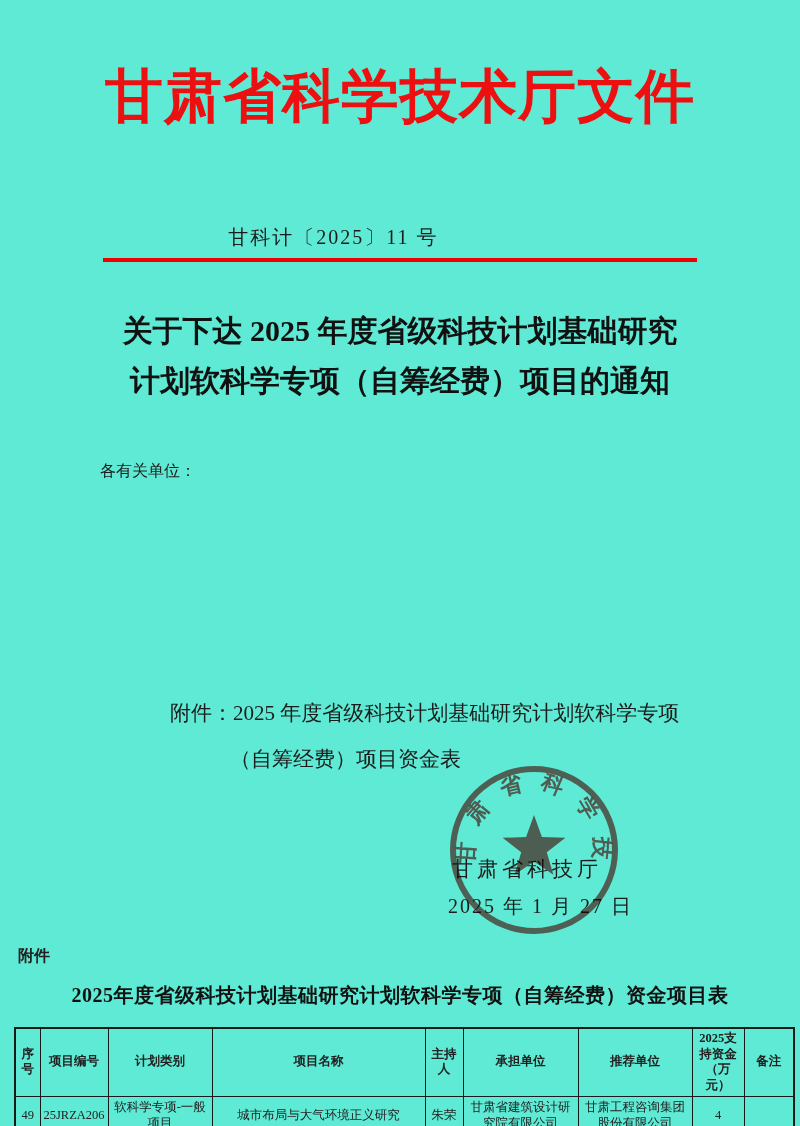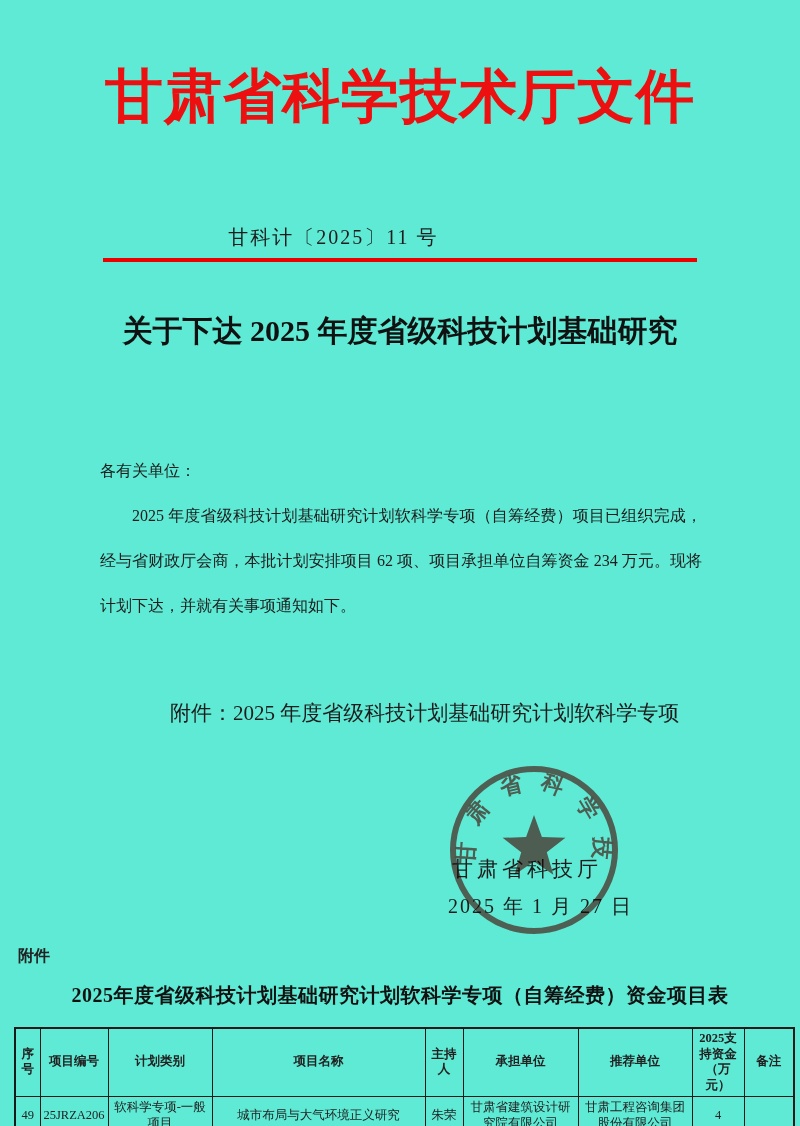--- a/index.html
+++ b/index.html
@@ -81,29 +81,30 @@
 <div class="page">
 
   <div class="letterhead">甘肃省科学技术厅文件</div>
 
   <div class="doc-number">甘科计〔2025〕11 号</div>
 
   <div class="red-rule"></div>
 
   <div class="notice-title">
     <div>关于下达 2025 年度省级科技计划基础研究</div>
+    <div>计划软科学专项（自筹经费）项目的通知</div>
   </div>
 
   <div class="body-block">
     <span class="salutation">各有关单位：</span>
-    <span class="paragraph">2025 年度省级科技计划基础研究计划软科学专项（自筹经费）项目已组织完成，经与省财政厅会商，本批计划安排项目 62 项、项目承担单位自筹资金 234 万元。现将计划下达，并就有关事项通知如下。</span>
   </div>
 
   <div class="attachment-ref">
     <div class="ref-line1">附件：2025 年度省级科技计划基础研究计划软科学专项</div>
+    <div class="ref-line2">（自筹经费）项目资金表</div>
   </div>
 
   <div class="sign-agency">甘肃省科技厅</div>
   <div class="sign-date">2025 年 1 月 27 日</div>
 
   <svg class="seal" viewBox="0 0 176 176" xmlns="http://www.w3.org/2000/svg">
     <defs>
       <path id="sealArc" d="M 31.6,107.8 A 60,60 0 1 1 144.4,107.8" fill="none"></path>
     </defs>
     <circle cx="88" cy="88" r="81" fill="none" stroke="#c8403c" stroke-width="6" stroke-opacity="0.9"></circle>

